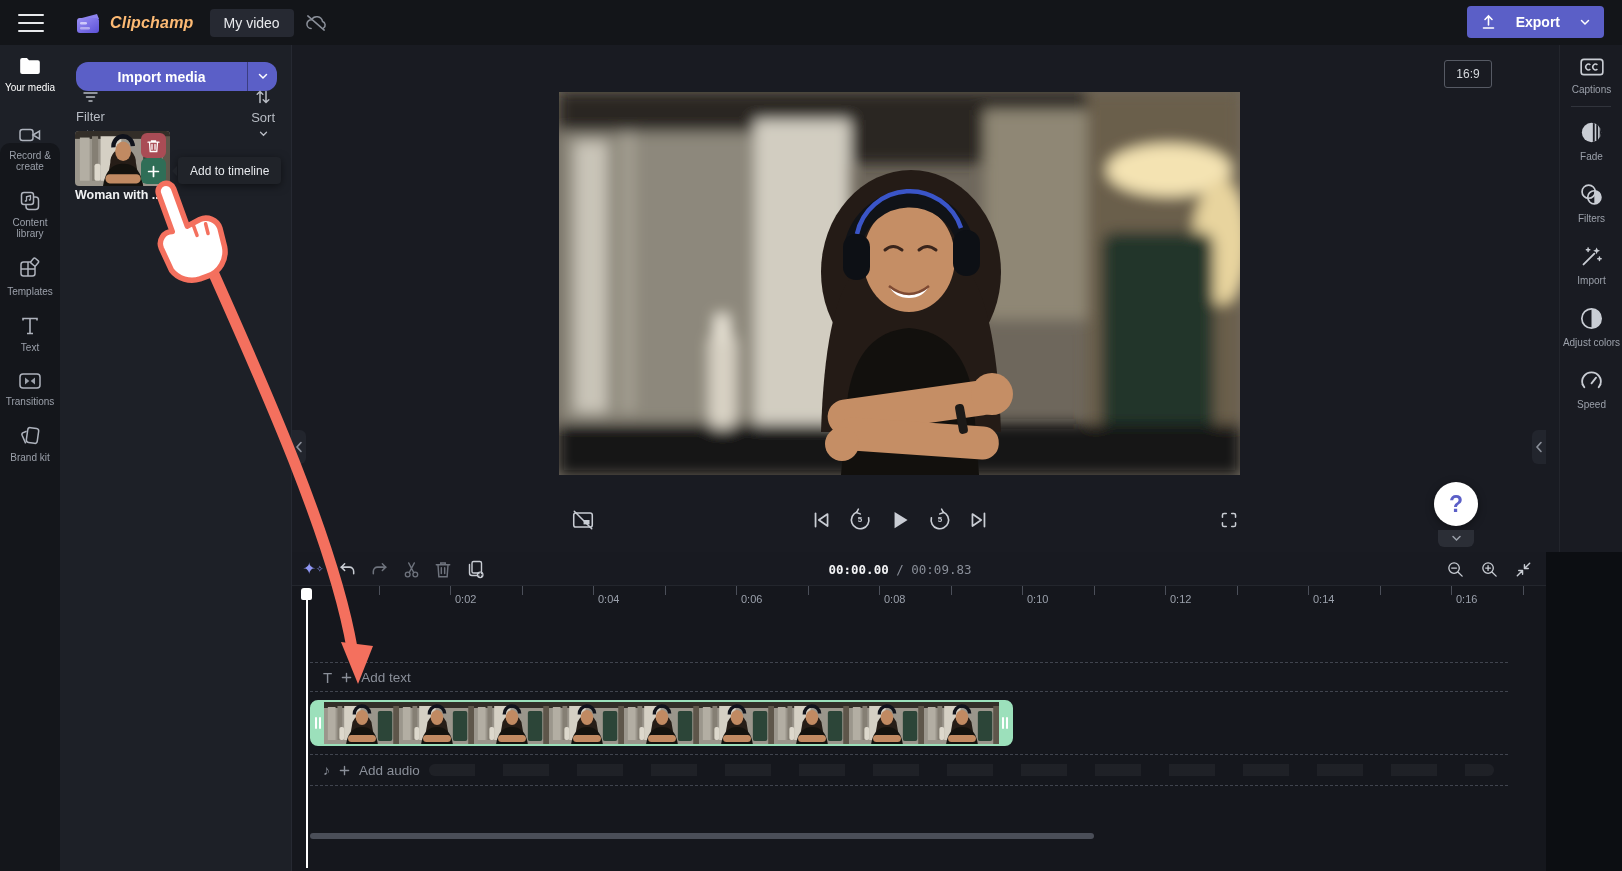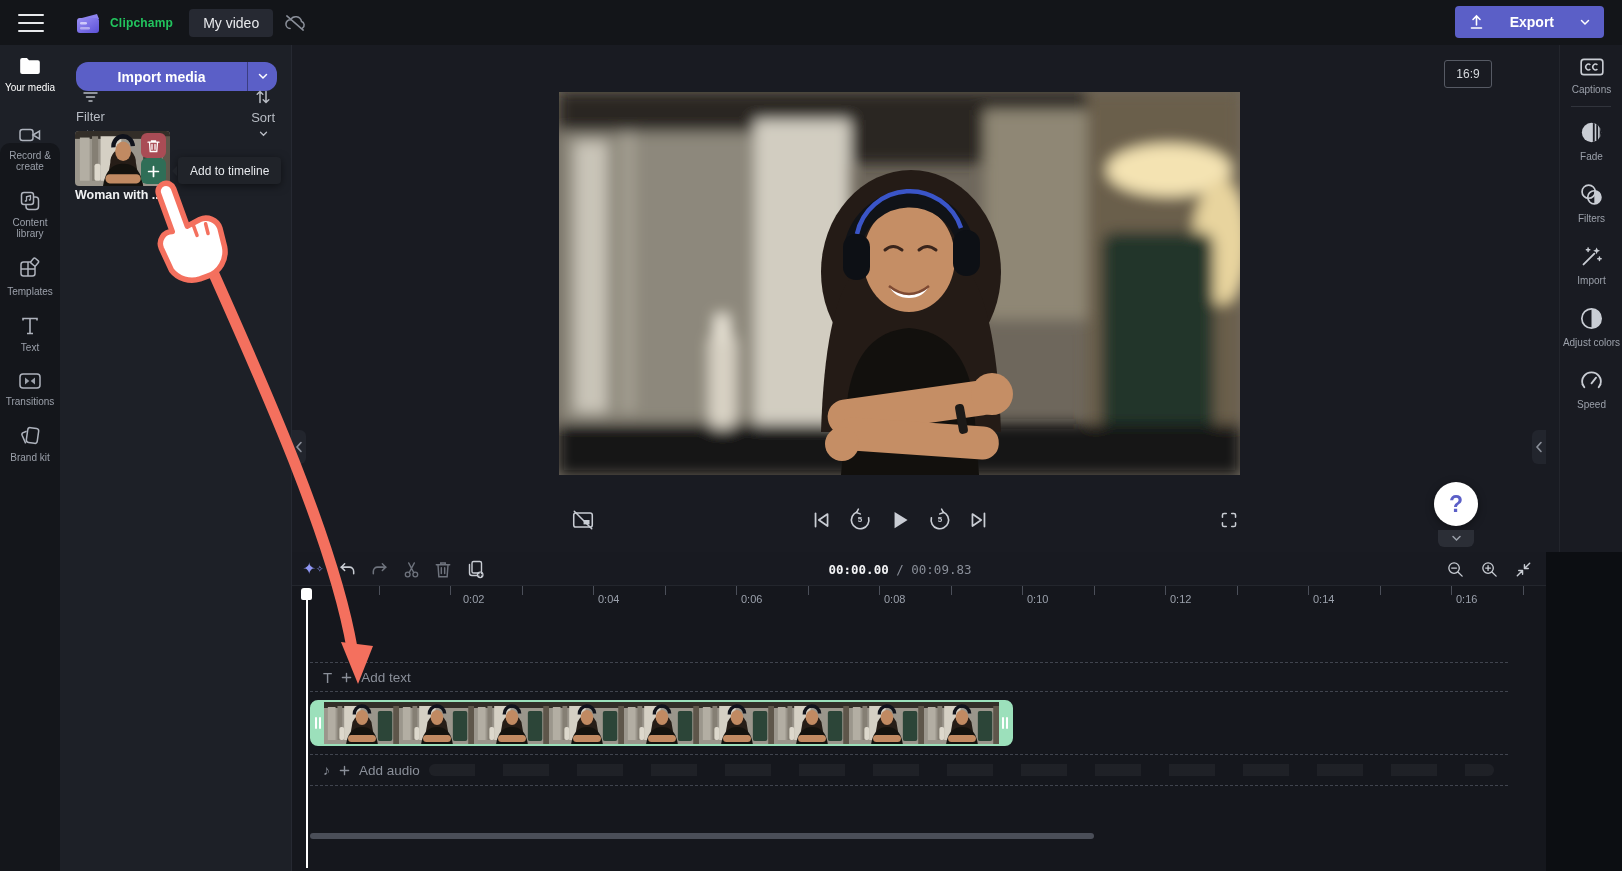--- a/index.html
+++ b/index.html
@@ -9,27 +9,27 @@
   .abs { position:absolute; }
   svg { display:block; }
 
   
   .topbar { left:0; top:0; width:1622px; height:45px; background:#131519;
             display:flex; align-items:center; z-index:30; }
   .hamburger { width:26px; height:18px; margin-left:18px; display:flex; flex-direction:column;
                justify-content:space-between; cursor:pointer; }
   .hamburger span { display:block; height:2px; background:#e8eaec; border-radius:1px; }
   .brand { display:flex; align-items:center; gap:9px; margin-left:31px; }
-  .brand-name { color:#22c55e; font-size:12px; font-weight:bold; letter-spacing:.2px; }
+  .brand-name { color:#fdba74; font-size:16px; font-weight:bold; letter-spacing:.2px;font-style:italic; }
   .project-pill { margin-left:16px; background:#262932; color:#e8eaed; font-size:14px;
                   padding:6px 14px; border-radius:4px; }
   .cloud-btn { margin-left:10px; color:#8a8f99; }
   .export-btn { position:absolute; right:18px; top:6px; height:32px; background:#5b5fc7;
                 border:none; border-radius:4px; color:#fff; font-size:14px; font-weight:bold;
-                display:flex; align-items:center; gap:26px; padding:0 14px; cursor:pointer;
+                display:flex; align-items:center; gap:20px; padding:0 14px; cursor:pointer;
                 font-family:"Liberation Sans", sans-serif; }
 
   
   .left-rail { left:0; top:45px; width:60px; height:826px; background:#1d2027; z-index:5; }
   .rail-lower { position:absolute; left:0; top:98px; right:0; bottom:0; background:#14161b;
                 border-radius:10px 10px 0 0; }
   .rail-item { position:relative; width:60px; padding:10px 2px 8px; display:flex; flex-direction:column;
                align-items:center; gap:5px; color:#9ba0aa; cursor:pointer; }
   .rail-item .lbl { font-size:10px; line-height:11px; text-align:center; }
   .rail-item.active { color:#fff; }
@@ -548,21 +548,21 @@
       <div class="tl-icon" style="left:1220px;">
         <svg width="19" height="19" viewBox="0 0 20 20" fill="none" stroke="currentColor" stroke-width="1.5" stroke-linecap="round">
           <path d="M3.5 16.5 L9 11 M9 11 h-4 M9 11 v4 M16.5 3.5 L11 9 M11 9 h4 M11 9 v-4"></path>
         </svg>
       </div>
     </div>
 
     <div class="ruler">
         <div class="tick" style="left: 86.5px;"></div>
         <div class="tick" style="left: 158px;"></div>
-        <div class="tick-label" style="left: 163px; margin-left: 8px;">0:02</div>
+        <div class="tick-label" style="left: 163px;">0:02</div>
         <div class="tick" style="left: 229.5px;"></div>
         <div class="tick" style="left: 301px;"></div>
         <div class="tick-label" style="left: 306px;">0:04</div>
         <div class="tick" style="left: 372.5px;"></div>
         <div class="tick" style="left: 444px;"></div>
         <div class="tick-label" style="left: 449px;">0:06</div>
         <div class="tick" style="left: 515.5px;"></div>
         <div class="tick" style="left: 587px;"></div>
         <div class="tick-label" style="left: 592px;">0:08</div>
         <div class="tick" style="left: 658.5px;"></div>

